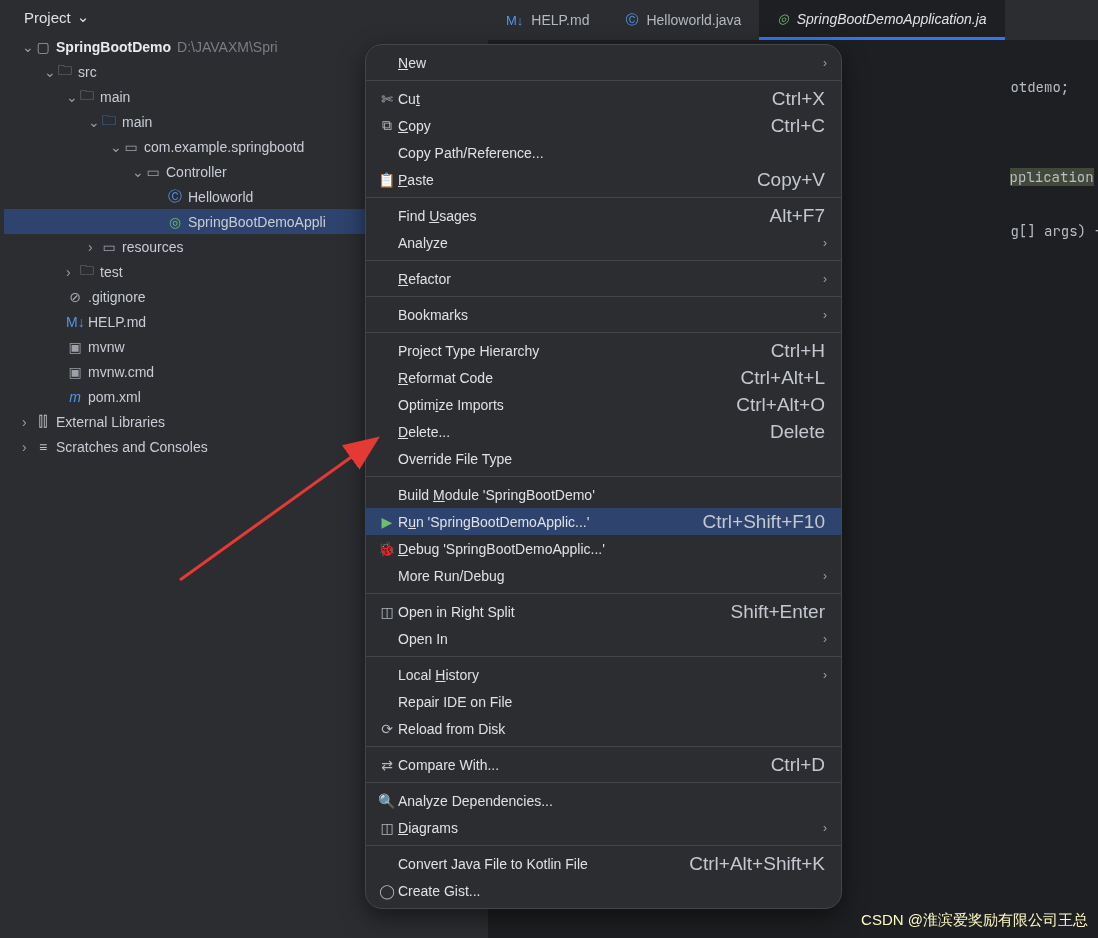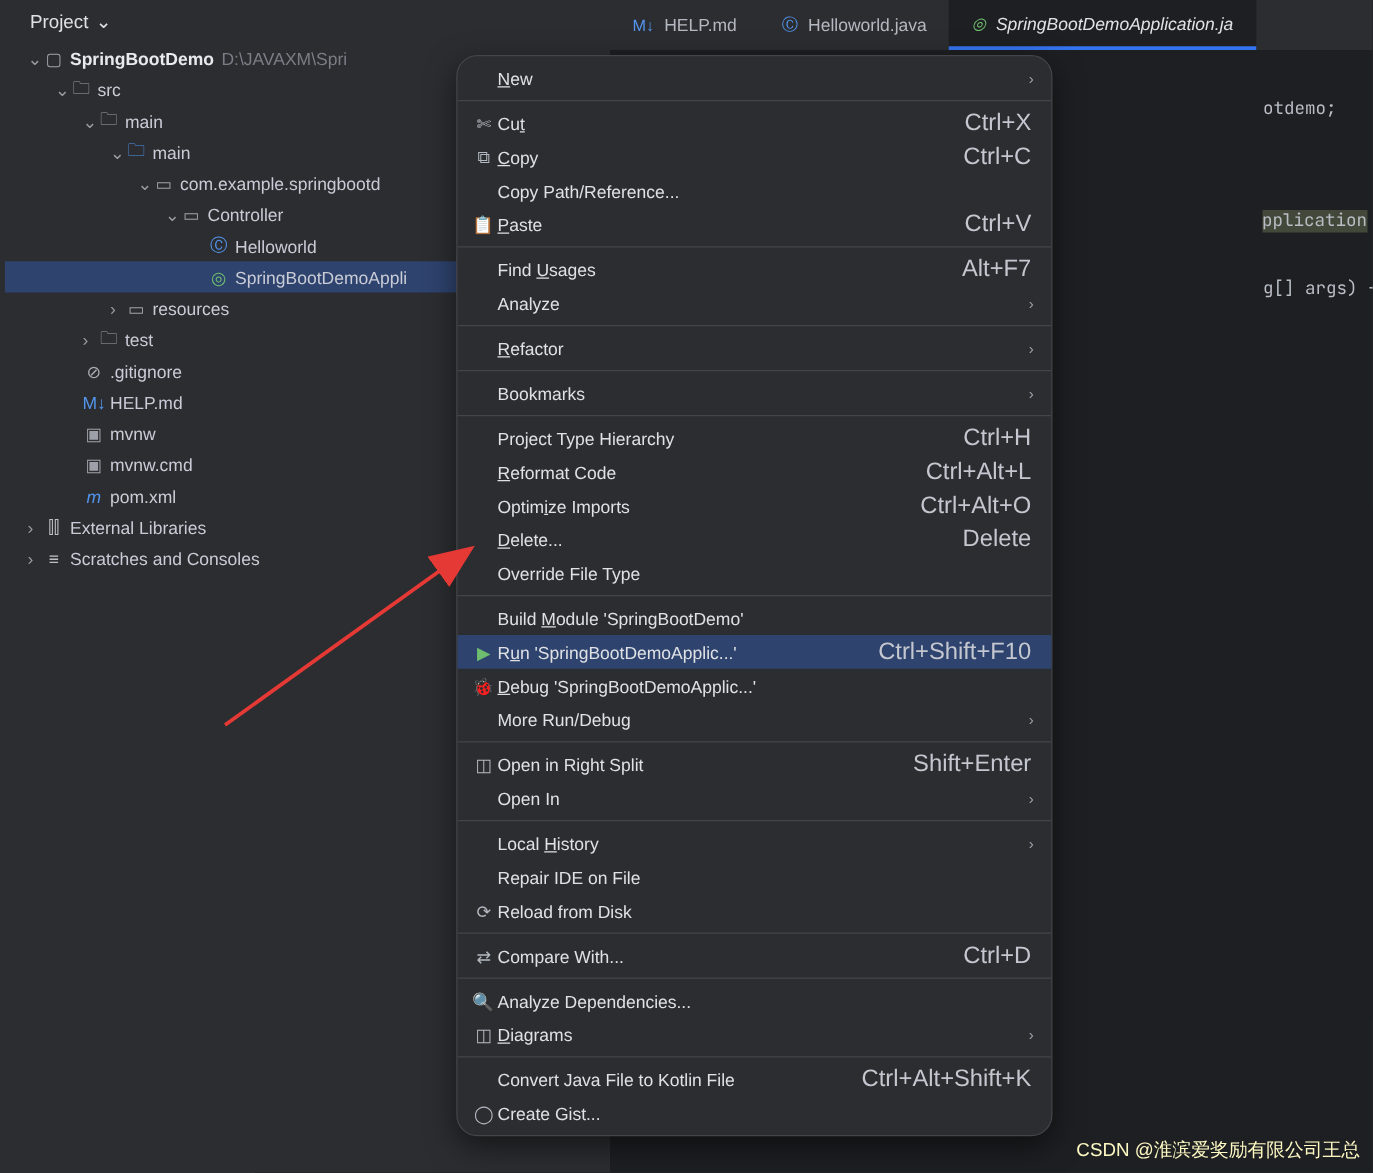--- a/index.html
+++ b/index.html
@@ -226,21 +226,21 @@
       <span class="mlabel"><u>C</u>opy</span>
       <span class="mkey">Ctrl+C</span>
     </div>
   <div class="menu-item">
       <span class="mico"></span>
       <span class="mlabel">Copy Path/Reference...</span>
     </div>
   <div class="menu-item">
       <span class="mico">📋</span>
       <span class="mlabel"><u>P</u>aste</span>
-      <span class="mkey">Ctrl+V</span>
+      <span class="mkey">Copy+V</span>
     </div>
   <div class="menu-sep"></div>
   <div class="menu-item">
       <span class="mico"></span>
       <span class="mlabel">Find <u>U</u>sages</span>
       <span class="mkey">Alt+F7</span>
     </div>
   <div class="menu-item">
       <span class="mico"></span>
       <span class="mlabel">Analyze</span>

